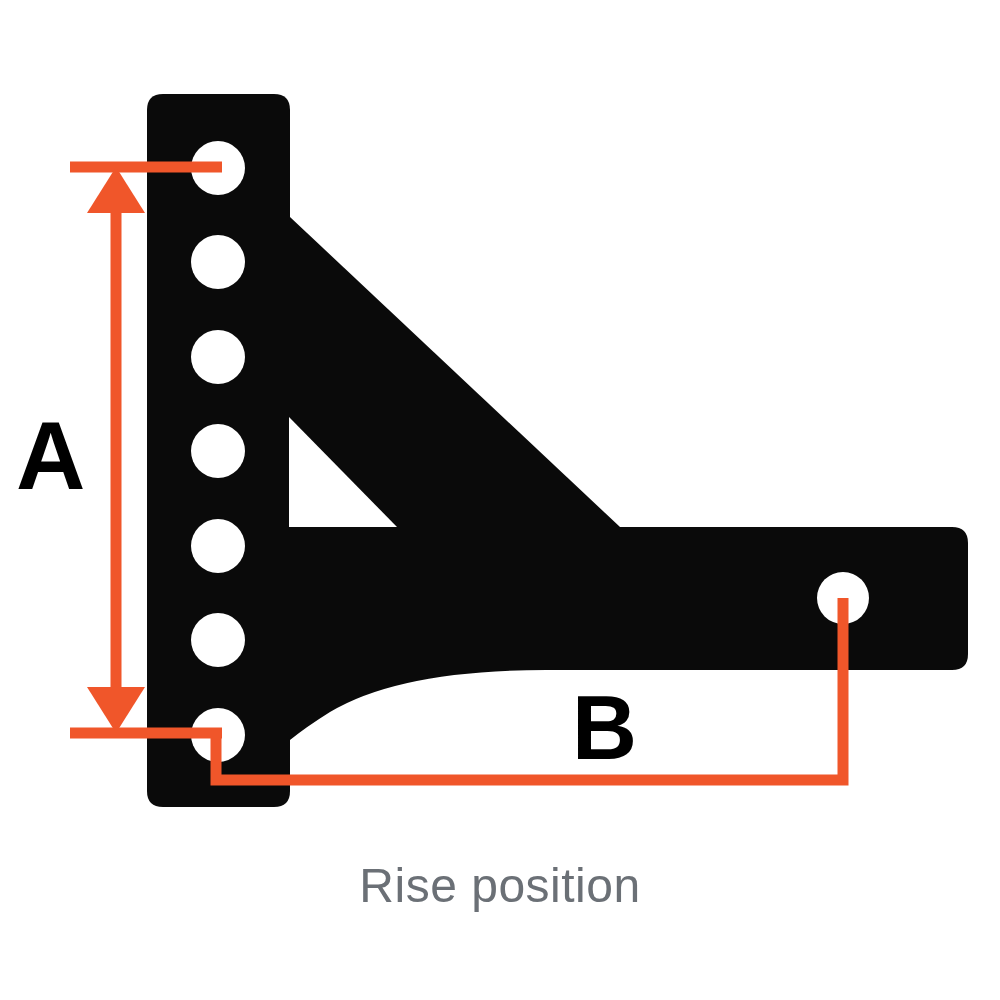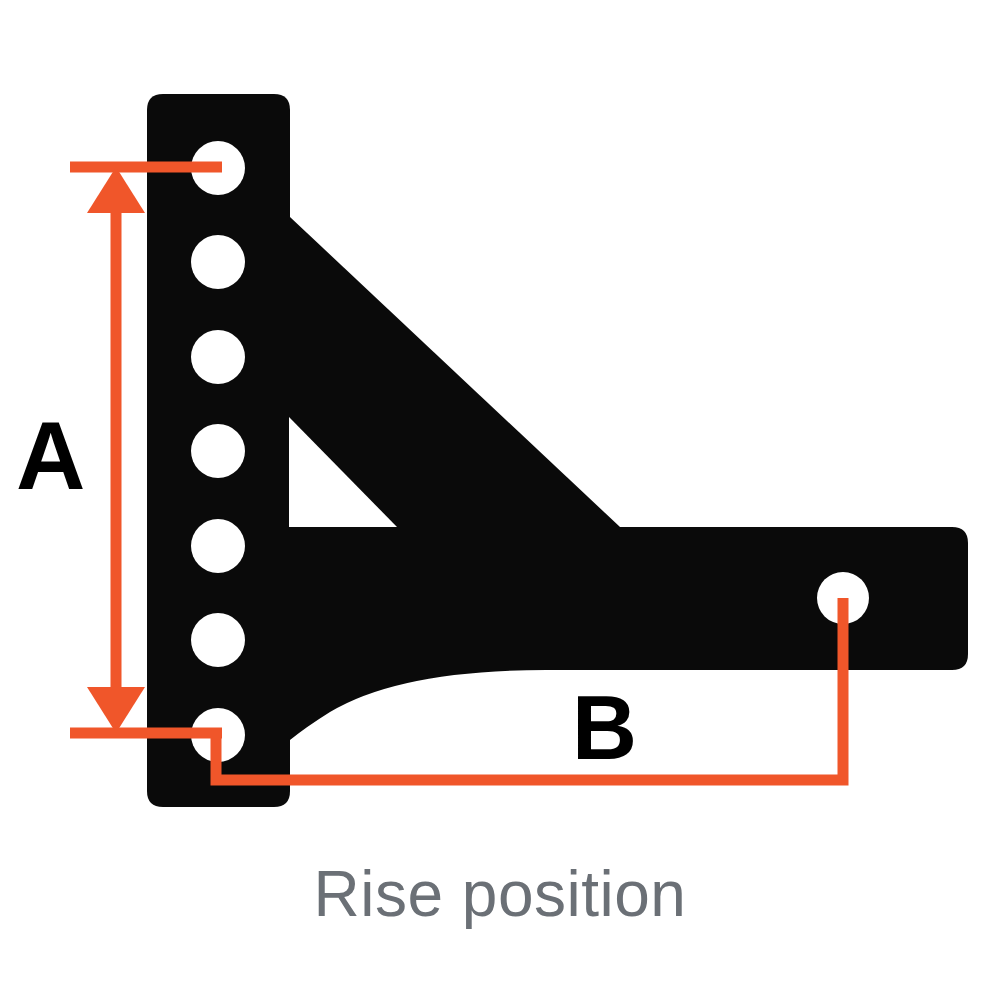--- a/index.html
+++ b/index.html
@@ -28,21 +28,21 @@
     height: 1000px;
     display: block;
   }
   .caption {
     position: absolute;
     left: 0;
     top: 862px;
     width: 1000px;
     text-align: center;
     font-family: "Liberation Sans", sans-serif;
-    font-size: 64px;
+    font-size: 48px;
     font-weight: 400;
     letter-spacing: 0.5px;
     color: #6b7076;
     line-height: 1;
     white-space: nowrap;
   }
   .dimlabel {
     position: absolute;
     font-family: "Liberation Sans", sans-serif;
     font-weight: bold;

